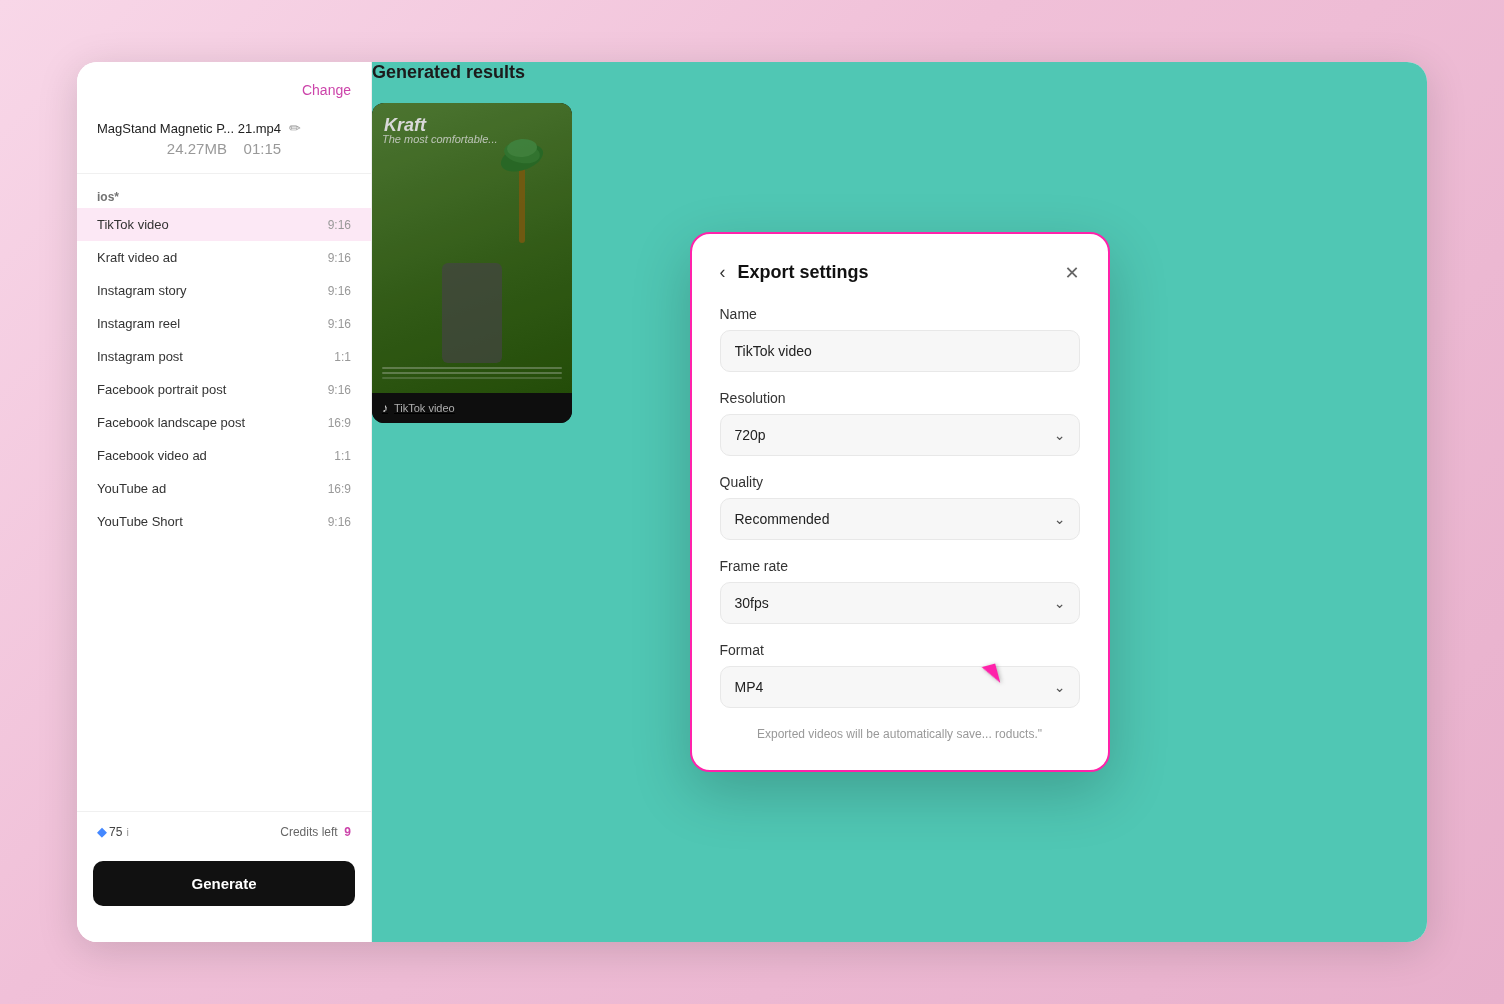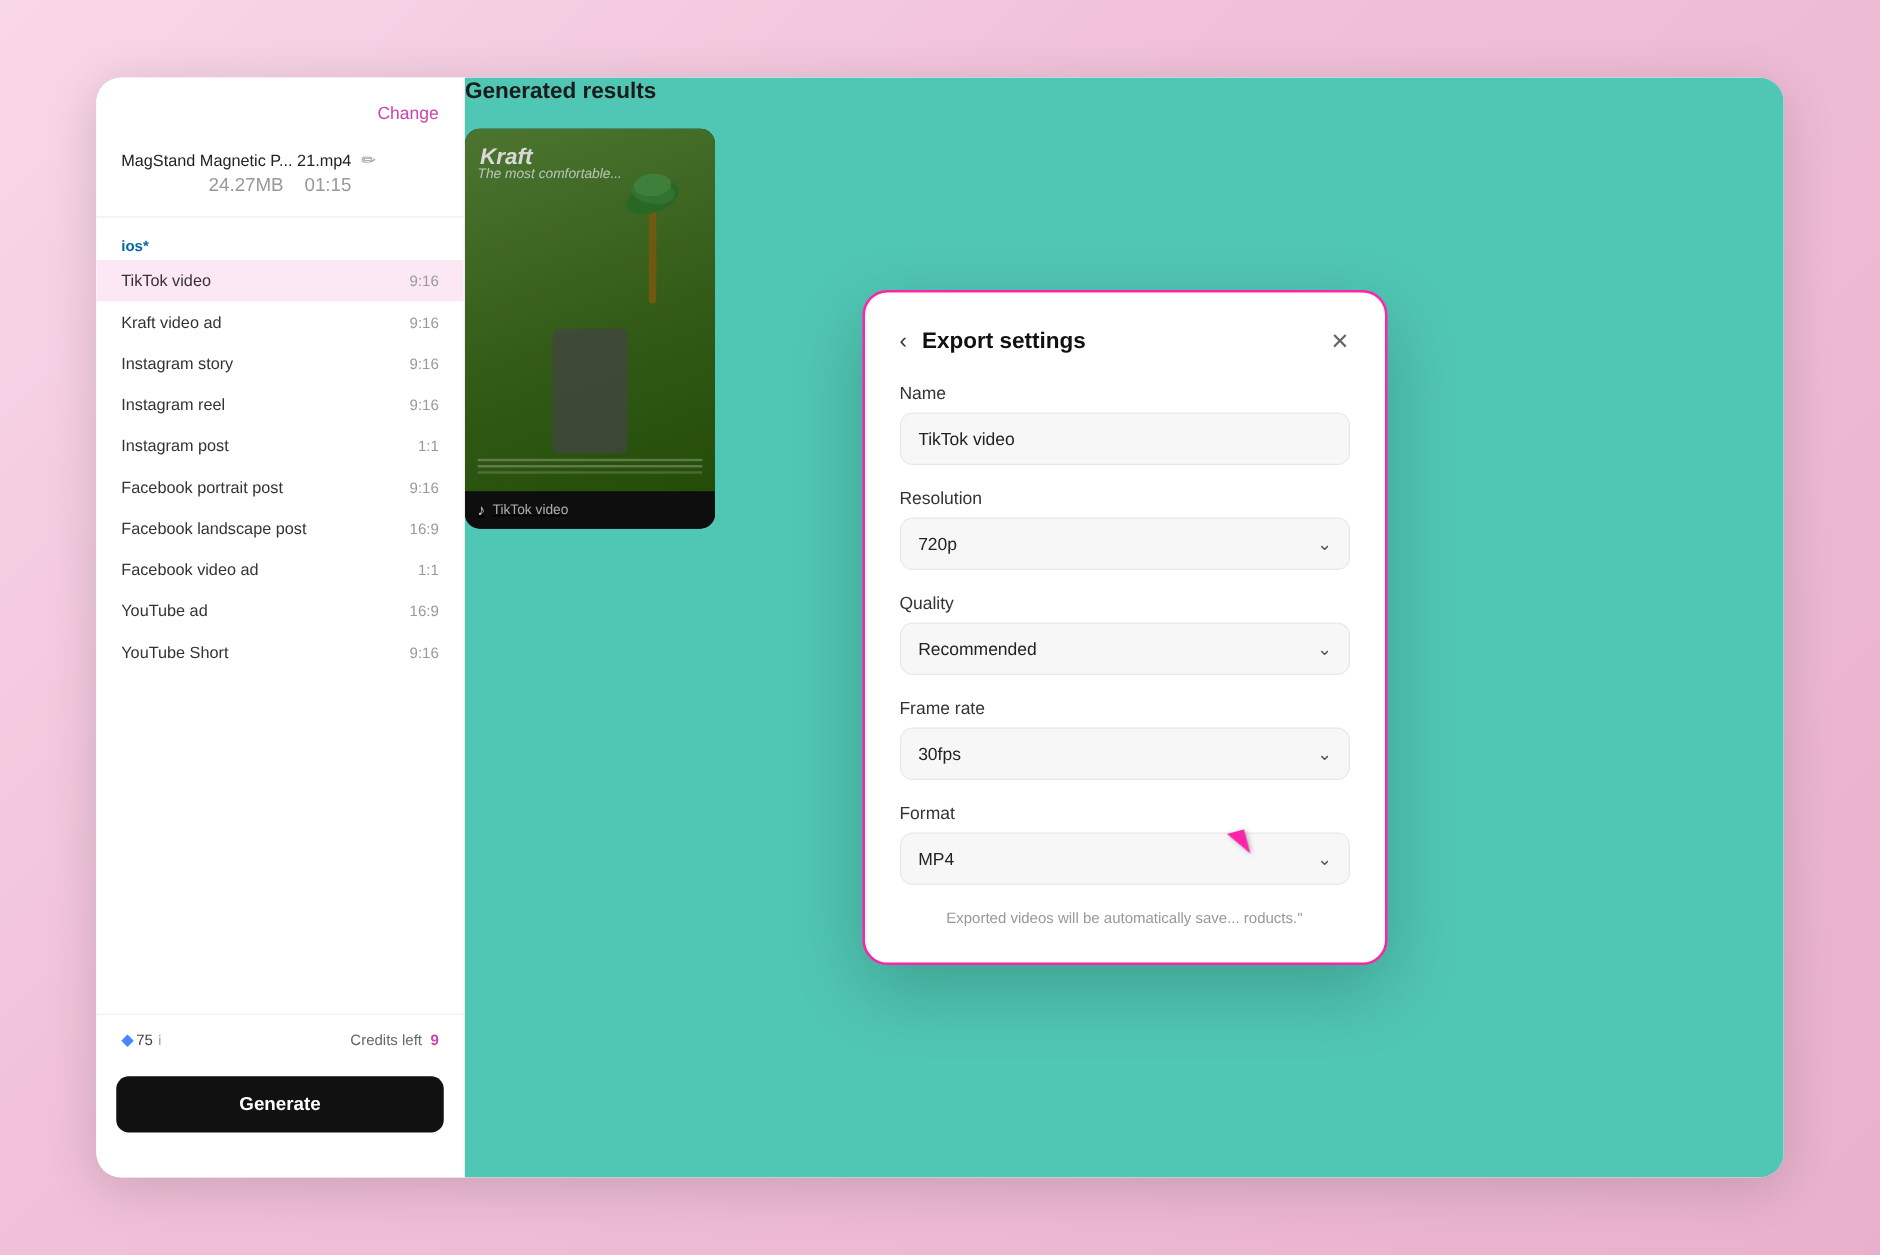--- a/index.html
+++ b/index.html
@@ -66,21 +66,21 @@
     }
 
     .file-meta {
       font-size: 15px;
       color: #999;
       margin-top: 4px;
     }
 
     .section-label {
       font-size: 12px;
-      color: #0369a1;
+      color: #737373;
       font-weight: 600;
       padding: 8px 20px 4px;
     }
 
     .sidebar-list {
       flex: 1;
       overflow-y: auto;
     }
 
     .sidebar-item {

